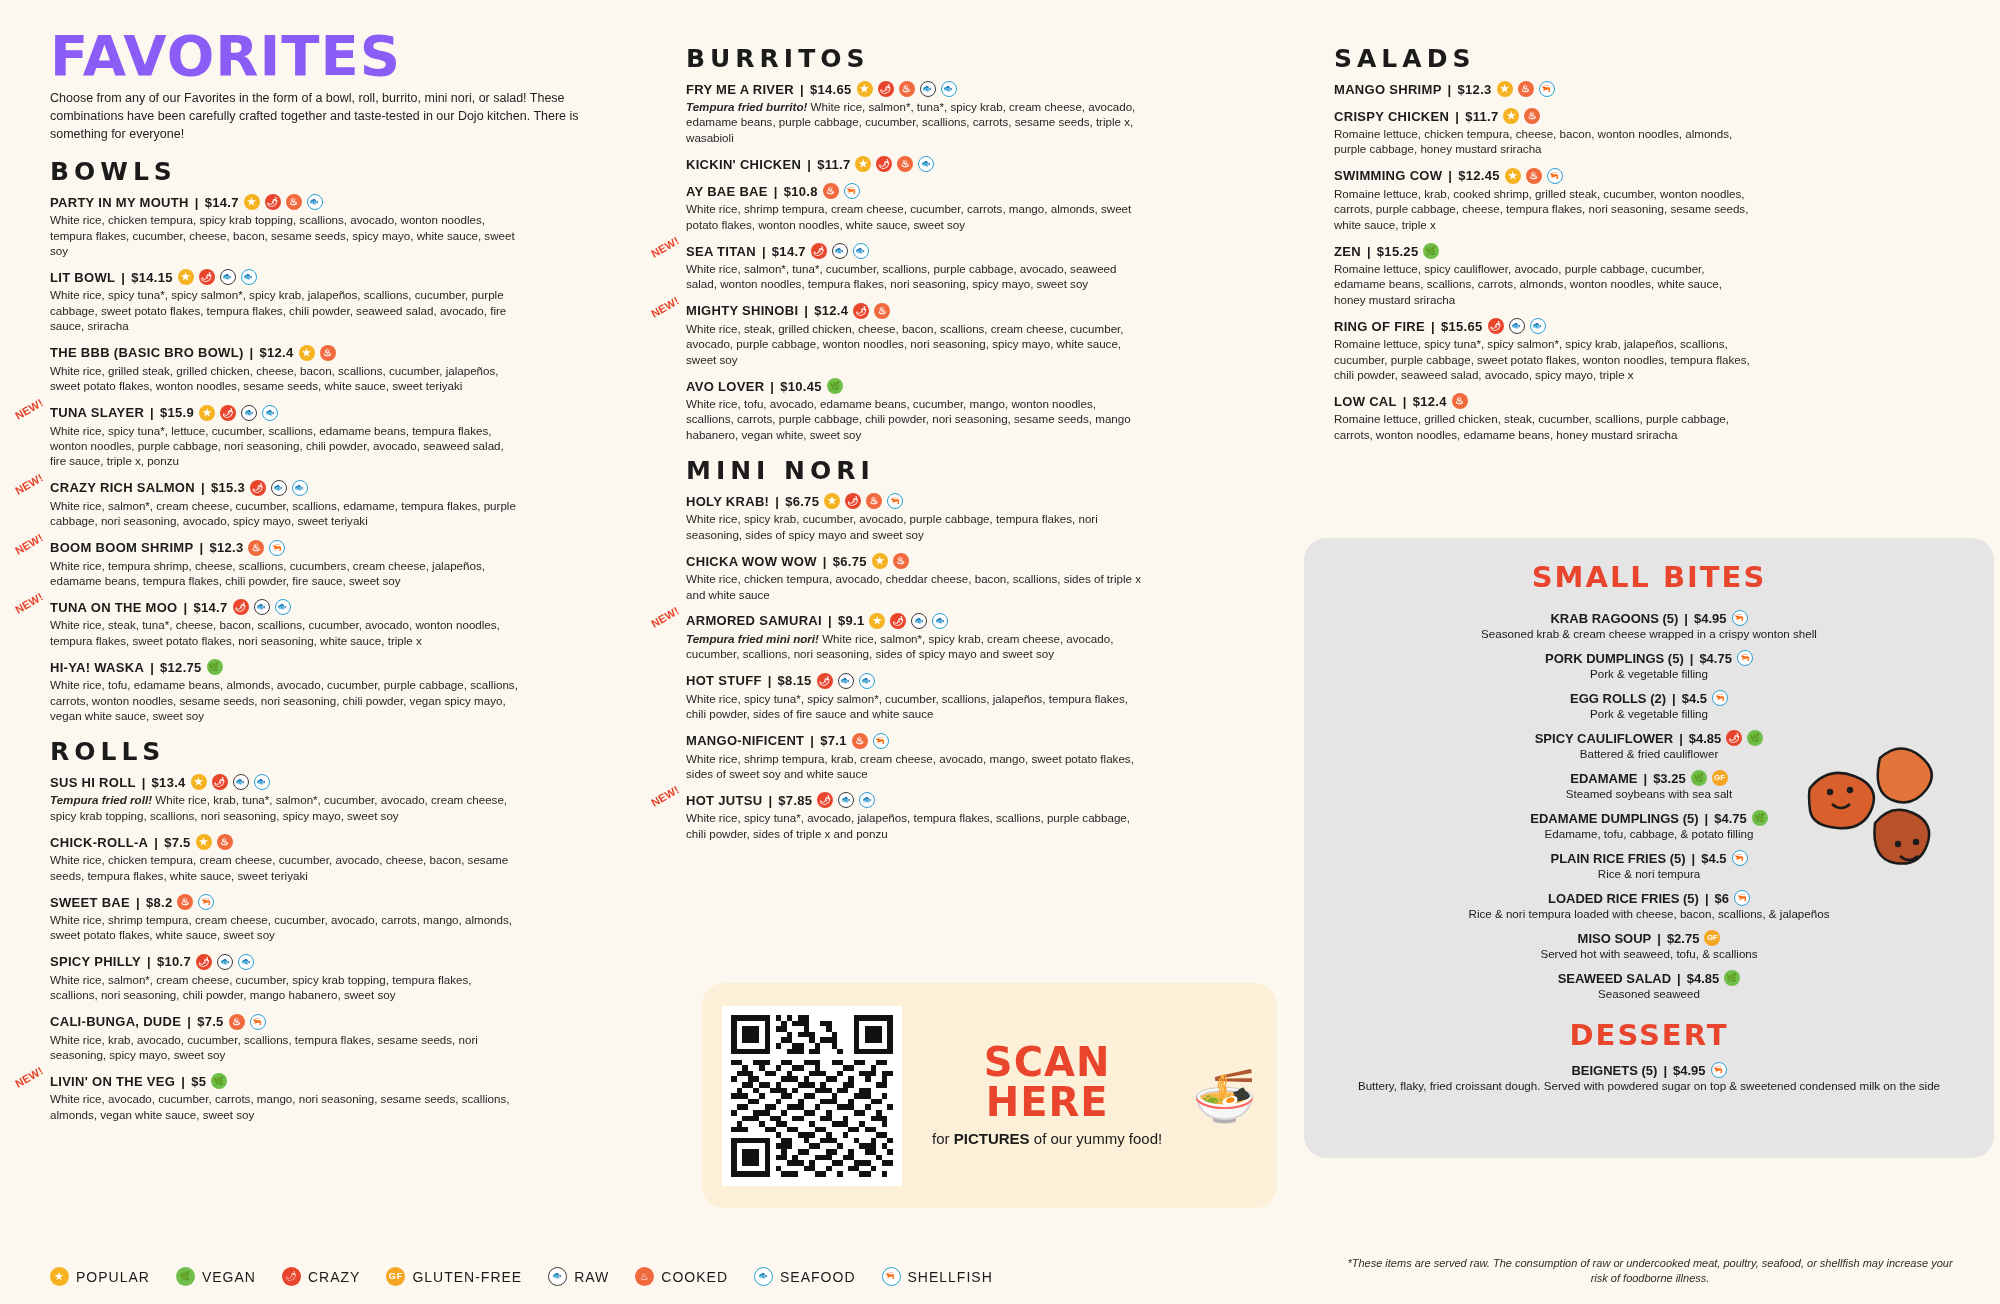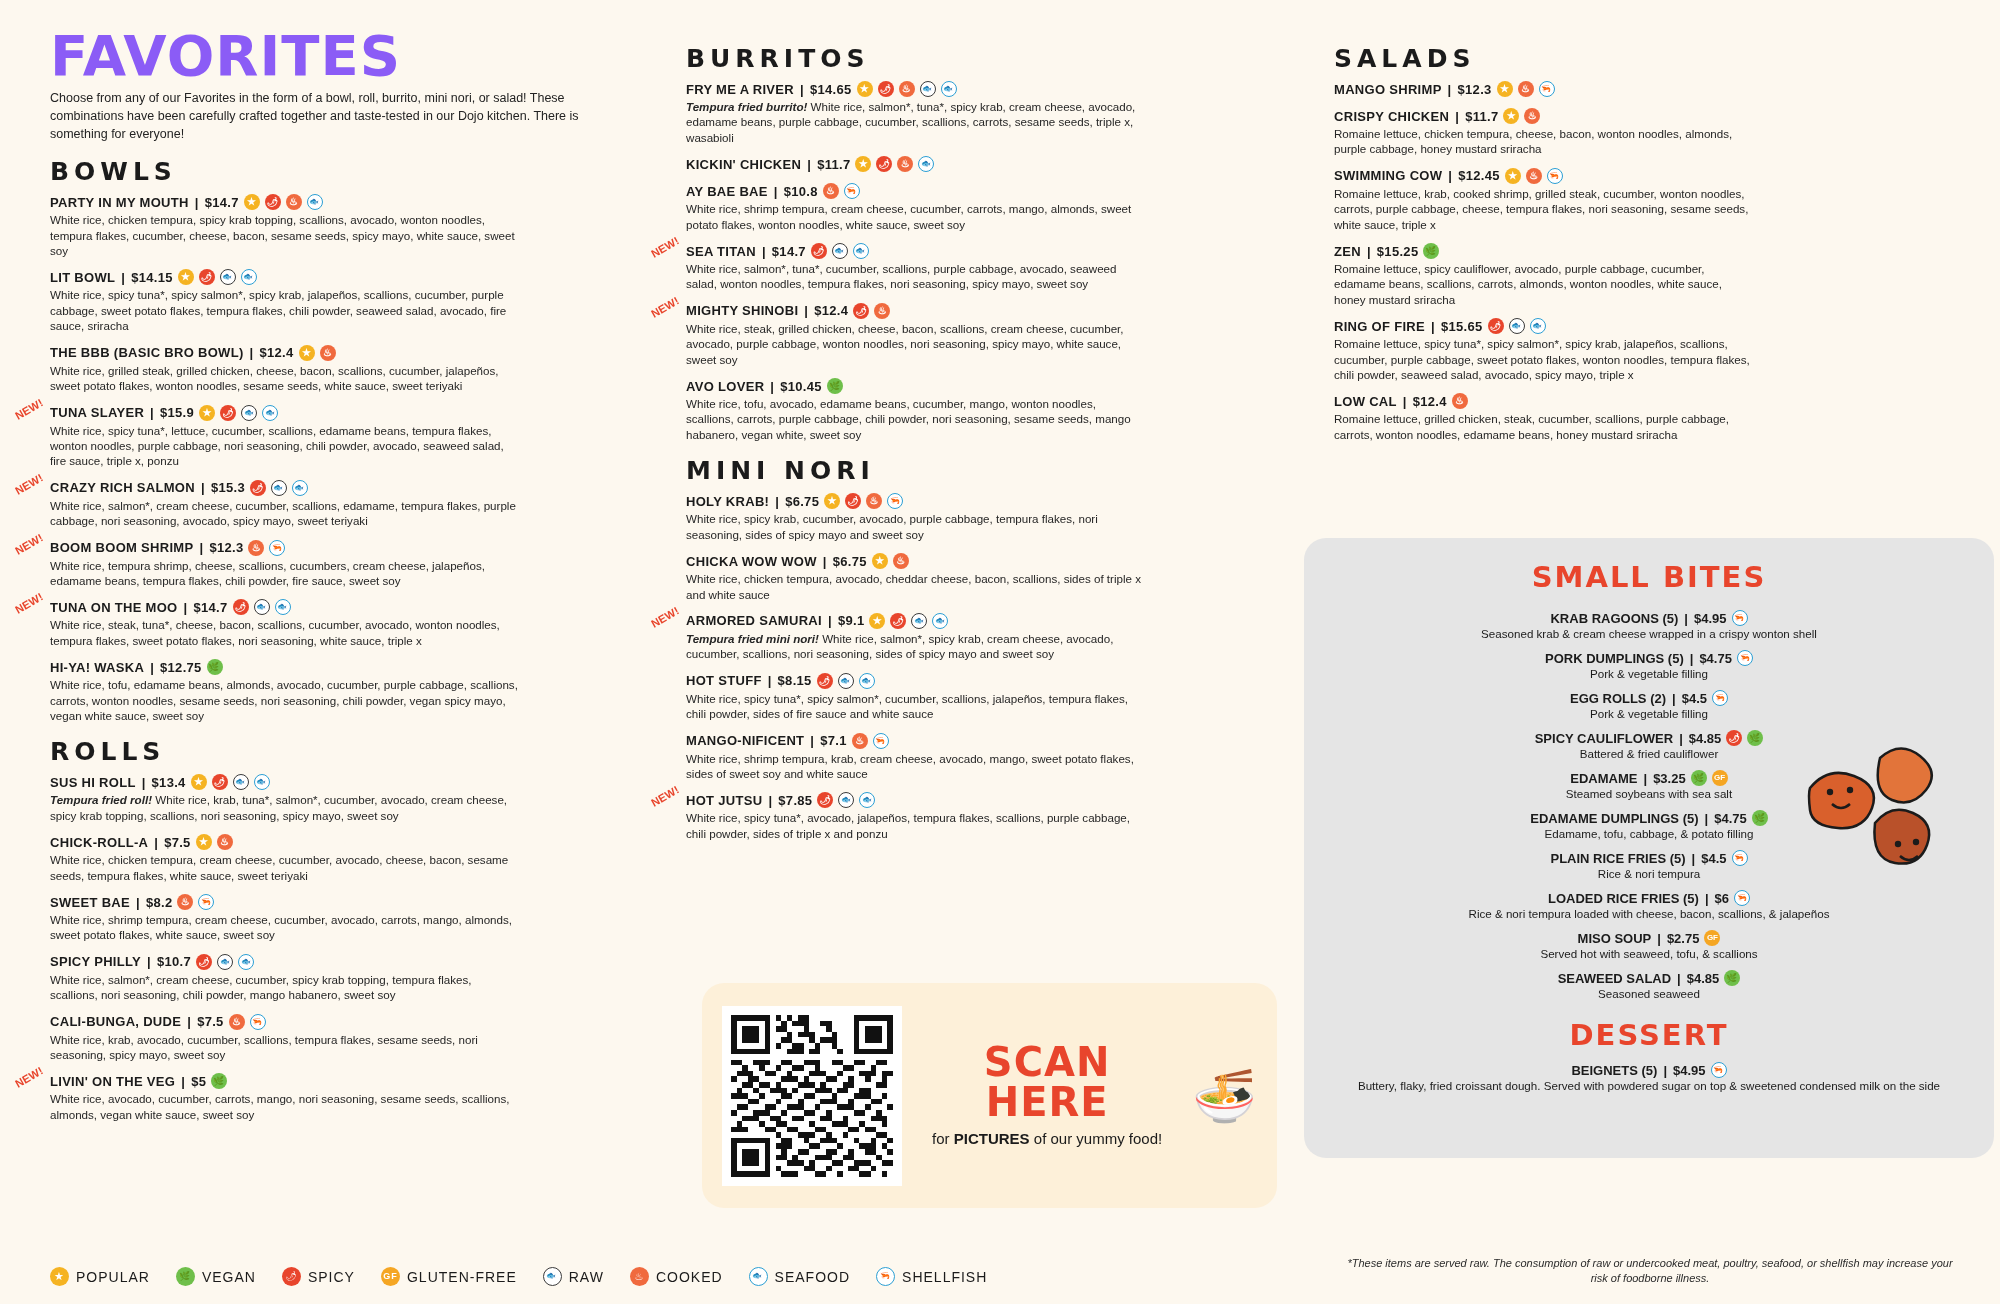--- a/index.html
+++ b/index.html
@@ -935,21 +935,21 @@
       <div class="lg">
         <span class="ic ic-popular"></span>
         <span>POPULAR</span>
       </div>
       <div class="lg">
         <span class="ic ic-vegan"></span>
         <span>VEGAN</span>
       </div>
       <div class="lg">
         <span class="ic ic-spicy"></span>
-        <span>SPICY</span>
+        <span>CRAZY</span>
       </div>
       <div class="lg">
         <span class="ic ic-gf"></span>
         <span>GLUTEN-FREE</span>
       </div>
       <div class="lg">
         <span class="ic ic-raw"></span>
         <span>RAW</span>
       </div>
       <div class="lg">

